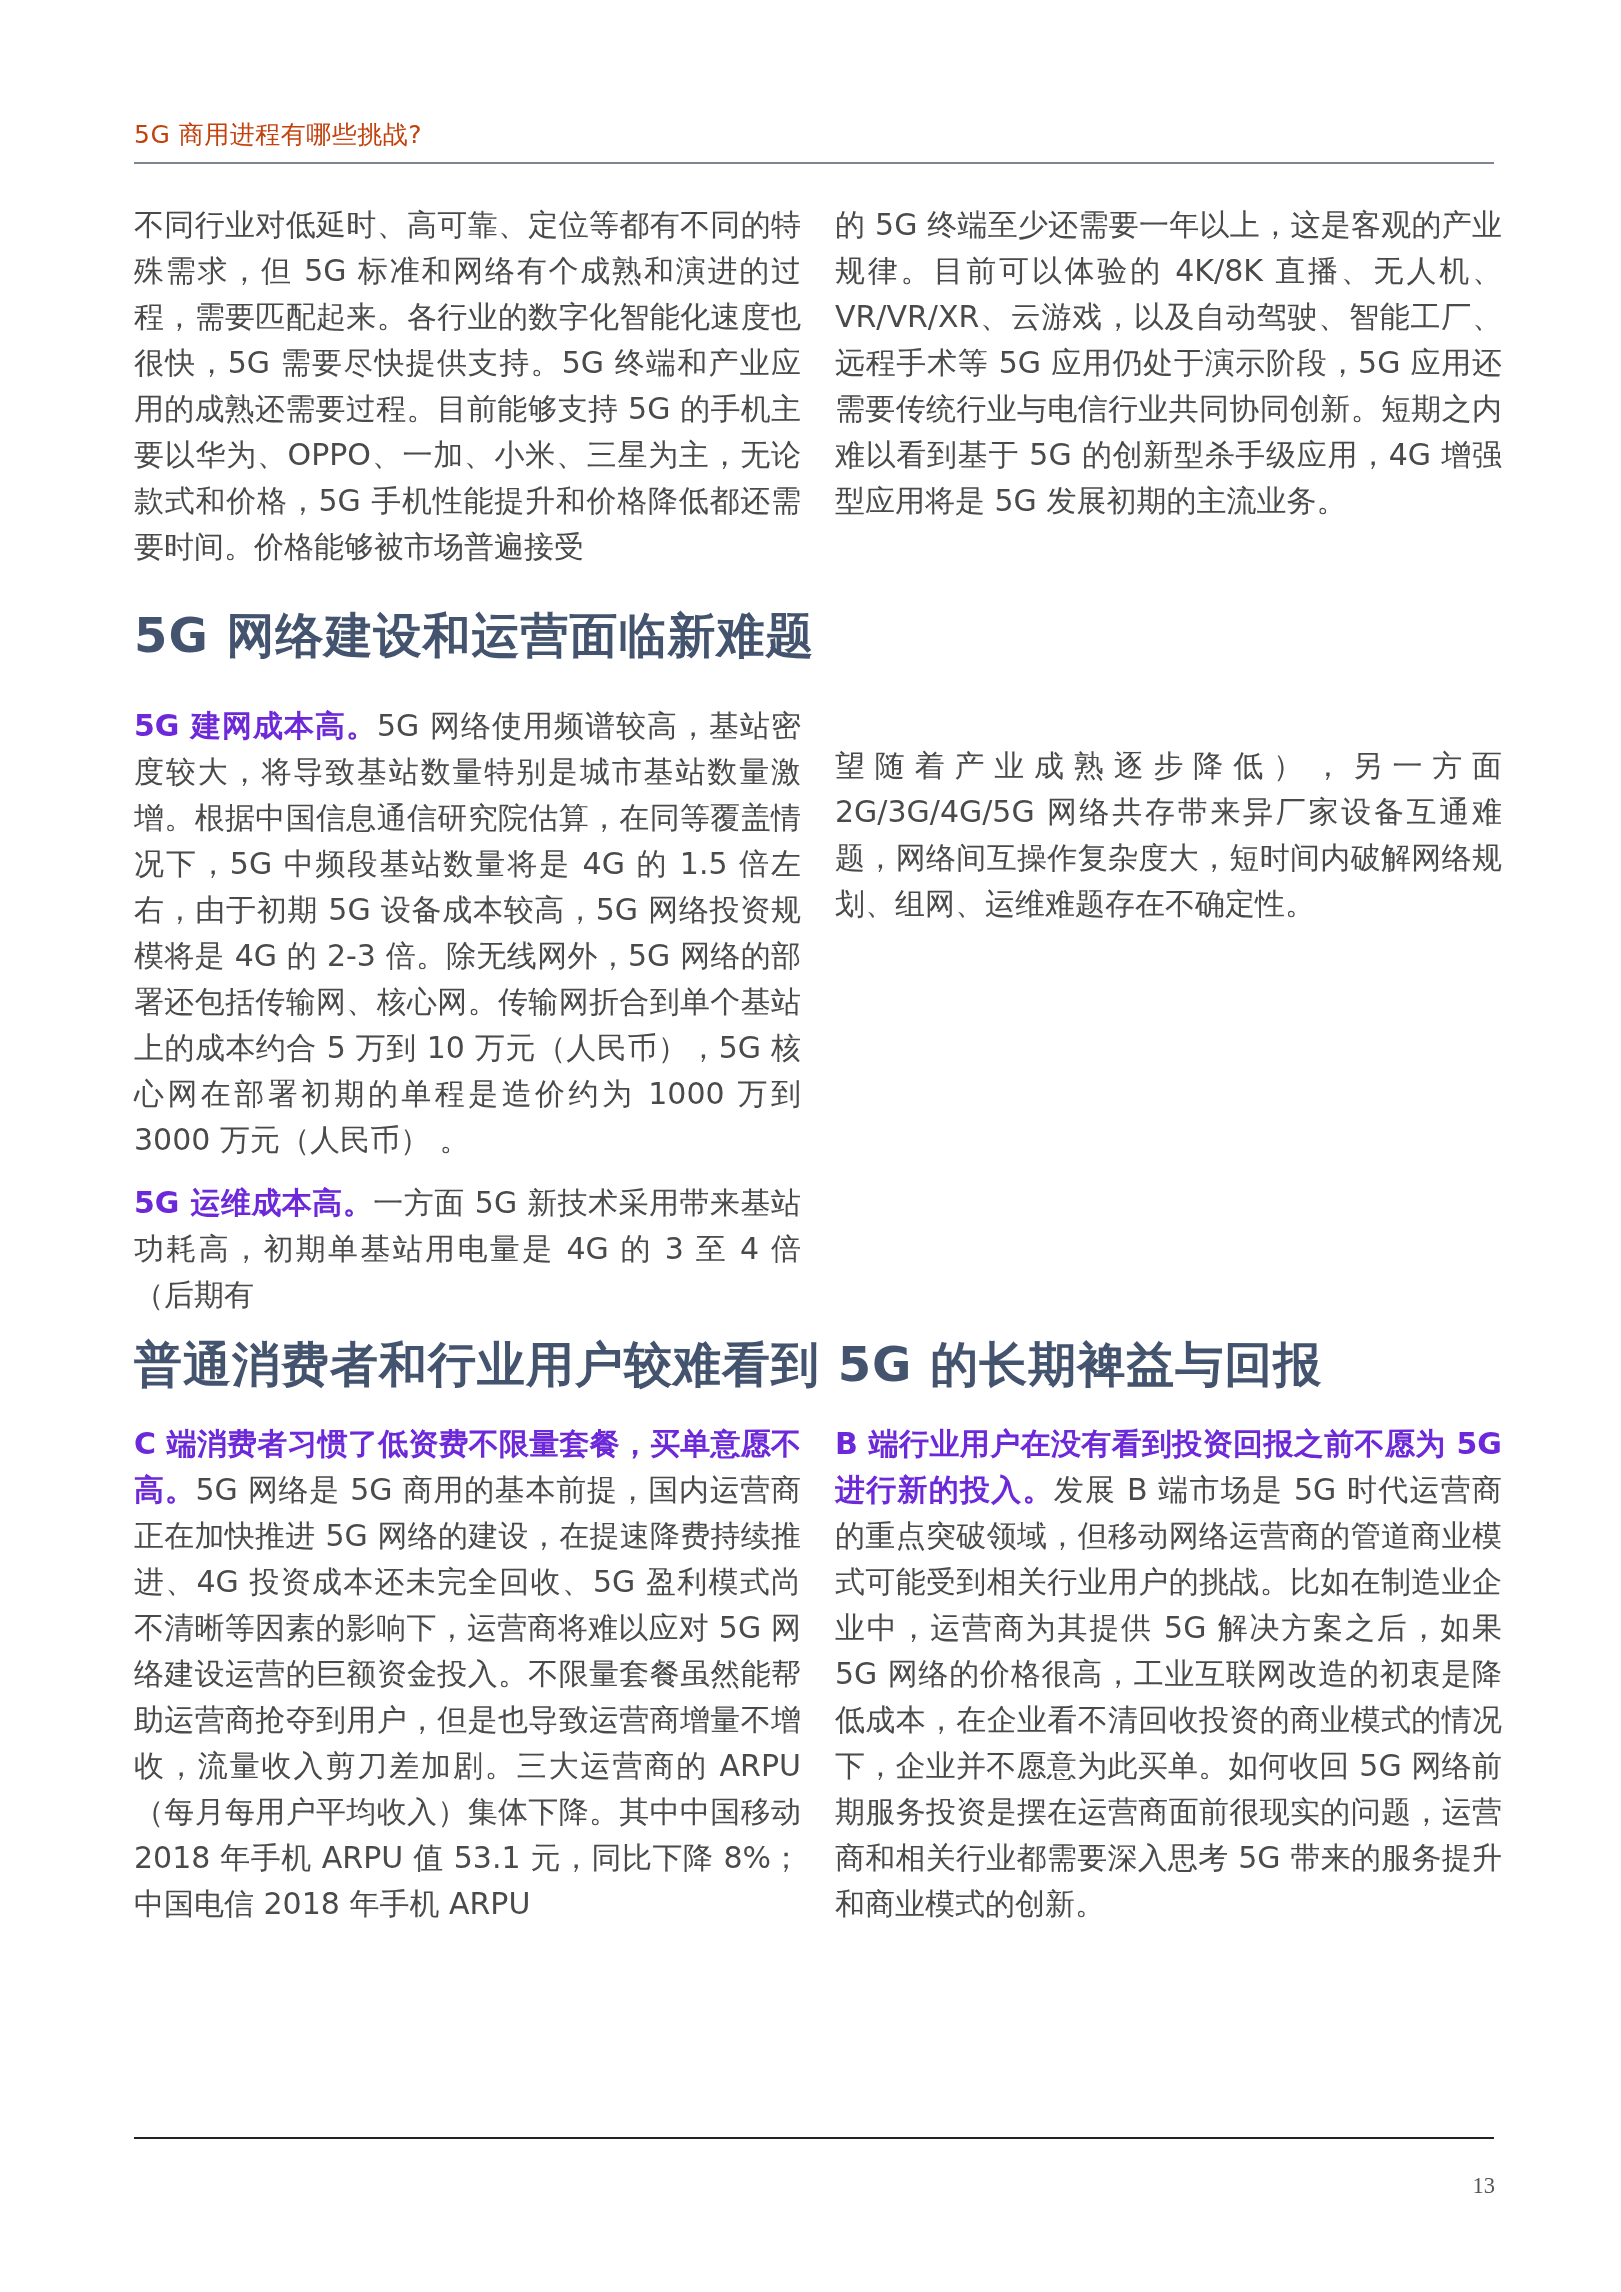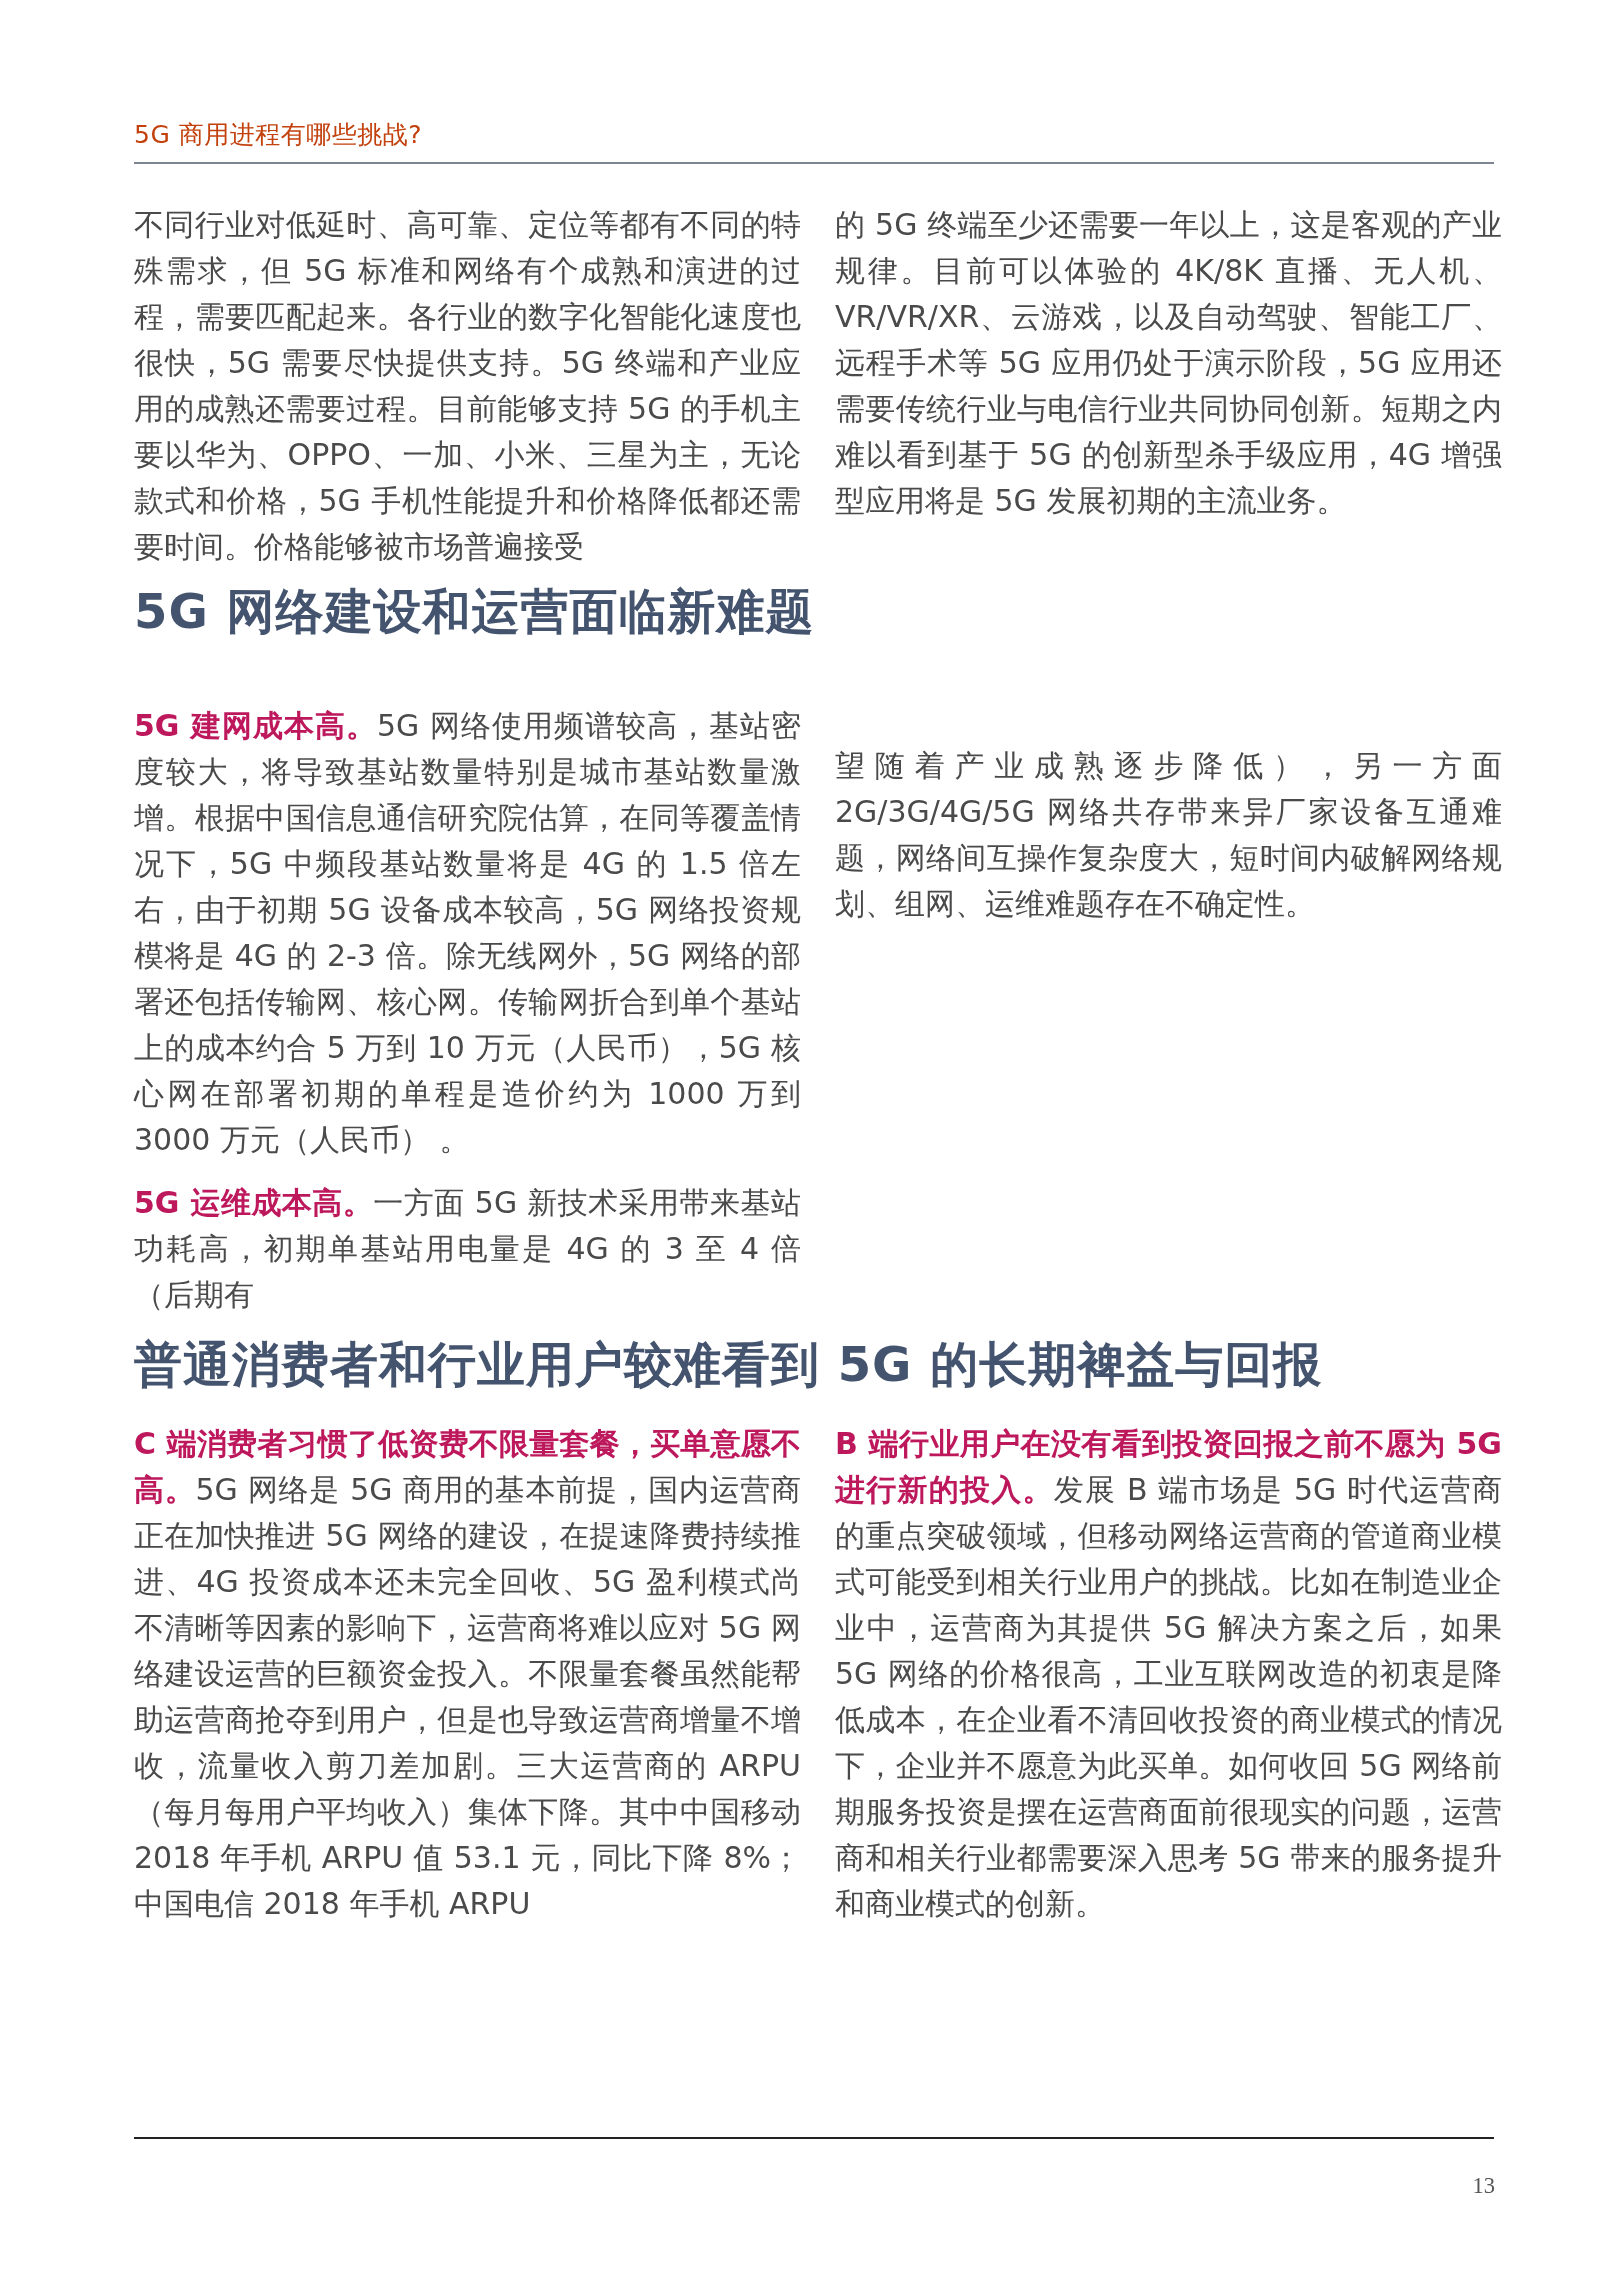--- a/index.html
+++ b/index.html
@@ -30,36 +30,36 @@
       white-space: nowrap;
     }
     .col {
       position: absolute; width: 667px;
       font-size: 30px; line-height: 46px; color: #4a4a4a;
       text-align: justify; text-justify: inter-character;
     }
     .col p { margin: 0 0 16.7px 0; }
     .col.left { left: 134px; }
     .col.right { left: 835px; }
-    .lead { font-weight: bold; color: #be185d; }
+    .lead { font-weight: bold; color: #6d28d9; }
   </style>
 </head>
 <body>
 
 <div class="running-header">5G 商用进程有哪些挑战?</div>
 <div class="header-rule"></div>
 
 <div class="col left" style="top:202px;">
   <p>不同行业对低延时、高可靠、定位等都有不同的特殊需求，但 5G 标准和网络有个成熟和演进的过程，需要匹配起来。各行业的数字化智能化速度也很快，5G 需要尽快提供支持。5G 终端和产业应用的成熟还需要过程。目前能够支持 5G 的手机主要以华为、OPPO、一加、小米、三星为主，无论款式和价格，5G 手机性能提升和价格降低都还需要时间。价格能够被市场普遍接受</p>
 </div>
 <div class="col right" style="top:202px;">
   <p>的 5G 终端至少还需要一年以上，这是客观的产业规律。目前可以体验的 4K/8K 直播、无人机、VR/VR/XR、云游戏，以及自动驾驶、智能工厂、远程手术等 5G 应用仍处于演示阶段，5G 应用还需要传统行业与电信行业共同协同创新。短期之内难以看到基于 5G 的创新型杀手级应用，4G 增强型应用将是 5G 发展初期的主流业务。</p>
 </div>
 
-<div class="section-title" style="top:580px;">5G 网络建设和运营面临新难题</div>
+<div class="section-title" style="top:604px;">5G 网络建设和运营面临新难题</div>
 
 <div class="col left" style="top:703px;">
   <p>
     <span class="lead">5G 建网成本高。</span><span>5G 网络使用频谱较高，基站密度较大，将导致基站数量特别是城市基站数量激增。根据中国信息通信研究院估算，在同等覆盖情况下，5G 中频段基站数量将是 4G 的 1.5 倍左右，由于初期 5G 设备成本较高，5G 网络投资规模将是 4G 的 2-3 倍。除无线网外，5G 网络的部署还包括传输网、核心网。传输网折合到单个基站上的成本约合 5 万到 10 万元（人民币），5G 核心网在部署初期的单程是造价约为 1000 万到 3000 万元（人民币） 。</span>
   </p>
   <p>
     <span class="lead">5G 运维成本高。</span><span>一方面 5G 新技术采用带来基站功耗高，初期单基站用电量是 4G 的 3 至 4 倍（后期有</span>
   </p>
 </div>
 <div class="col right" style="top:703px;margin-top:40px;">

